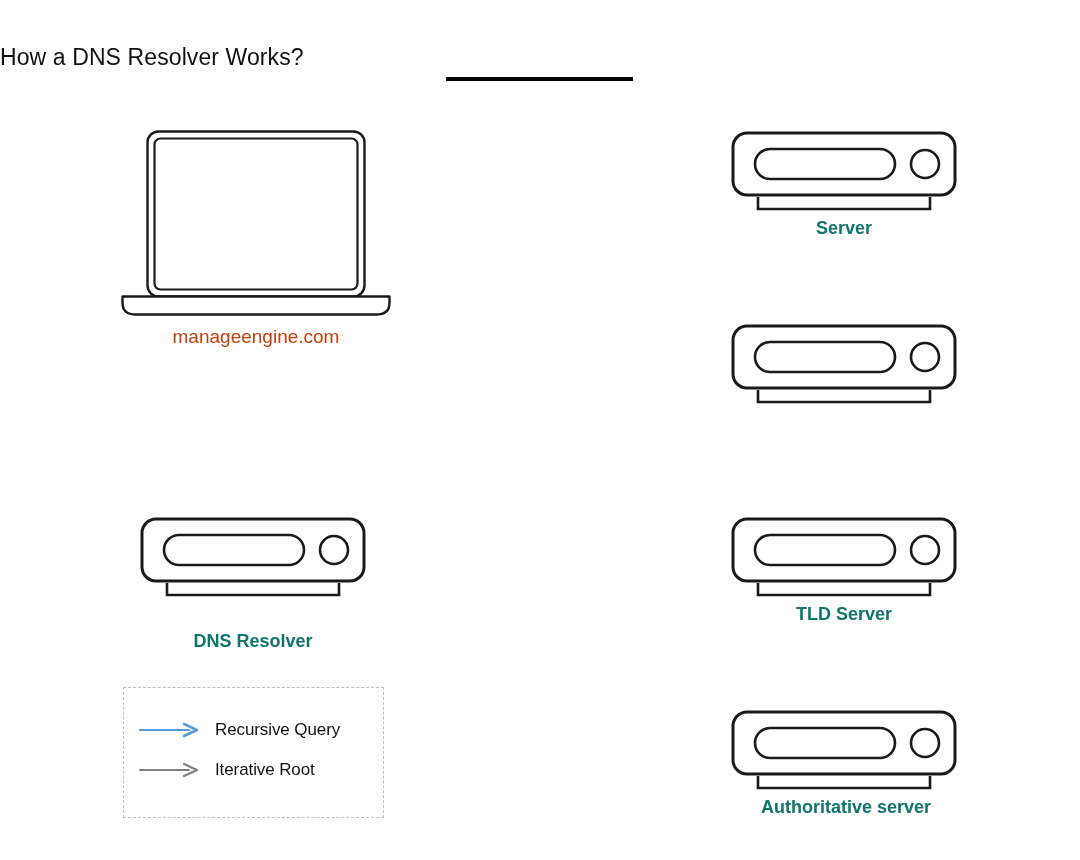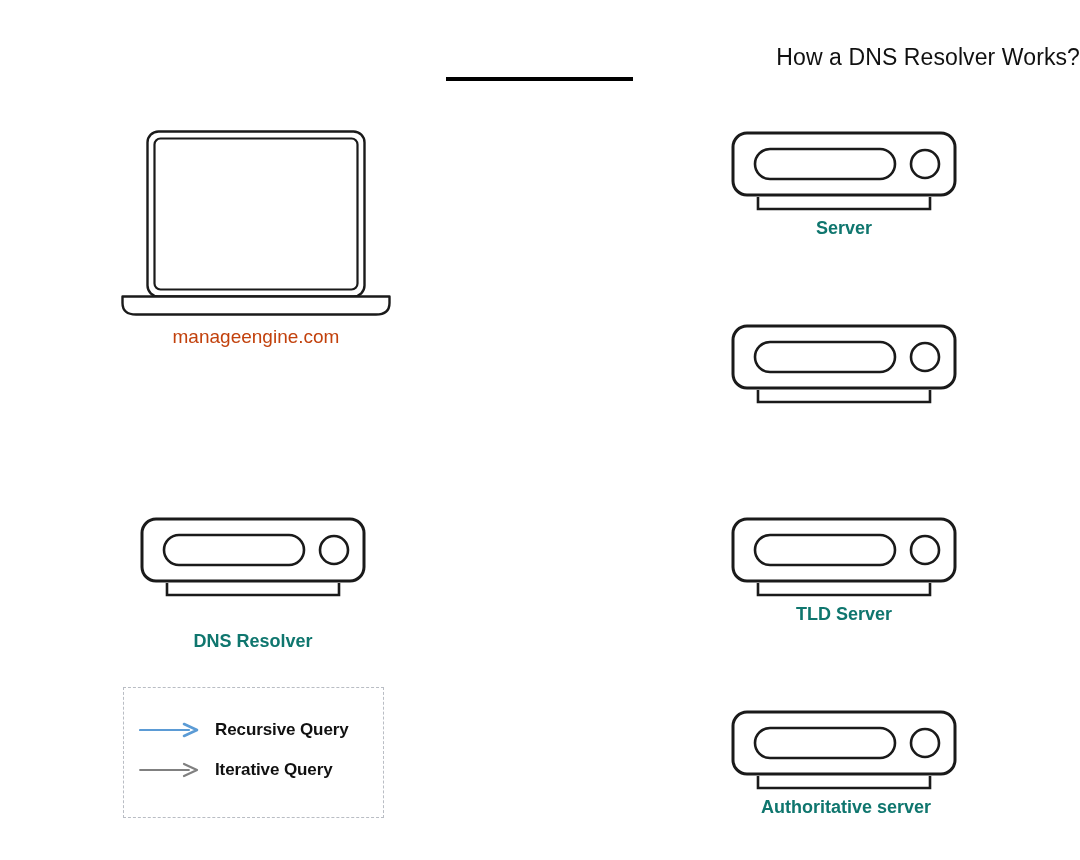--- a/index.html
+++ b/index.html
@@ -21,21 +21,21 @@
     position: absolute;
     inset: 0;
   }
 
   
   .title {
     position: absolute;
     left: 0;
     right: 0;
     top: 44px;
-    text-align: right;
+    text-align: left;
     font-size: 23px;
     font-weight: 400;
     letter-spacing: 0.1px;
     color: #111111;
     white-space: nowrap;
   }
   .title-underline {
     position: absolute;
     left: 446px;
     top: 77px;
@@ -105,21 +105,21 @@
 
   .legend-arrow {
     width: 62px;
     height: 18px;
     flex: 0 0 auto;
     display: block;
   }
   .legend-text {
     margin-left: 14px;
     font-size: 17px;
-    font-weight: 700;
+    font-weight: 400;
     color: #111111;
     white-space: nowrap;
     letter-spacing: -0.1px;
   }
 </style>
 </head>
 <body>
 
 <div class="canvas">
 
@@ -192,18 +192,18 @@
         <path d="M45,3 L58,9 L45,15" fill="none" stroke="#5b9bd5" stroke-width="2.6" stroke-linecap="round" stroke-linejoin="round"></path>
       </svg>
       <span class="legend-text">Recursive Query</span>
     </div>
 
     <div class="legend-row legend-row-2">
       <svg class="legend-arrow" viewBox="0 0 62 18" xmlns="http://www.w3.org/2000/svg">
         <line x1="1" y1="9" x2="50" y2="9" stroke="#808080" stroke-width="1.8" stroke-linecap="round"></line>
         <path d="M45,3 L58,9 L45,15" fill="none" stroke="#808080" stroke-width="2.2" stroke-linecap="round" stroke-linejoin="round"></path>
       </svg>
-      <span class="legend-text">Iterative Query</span>
+      <span class="legend-text">Iterative Root</span>
     </div>
 
   </div>
 
 </div>
 
 </body></html>

